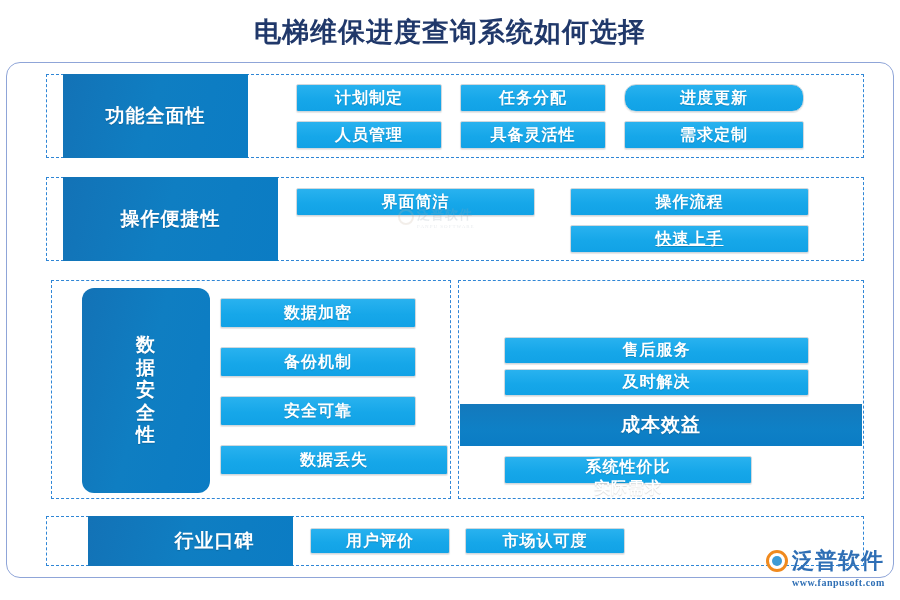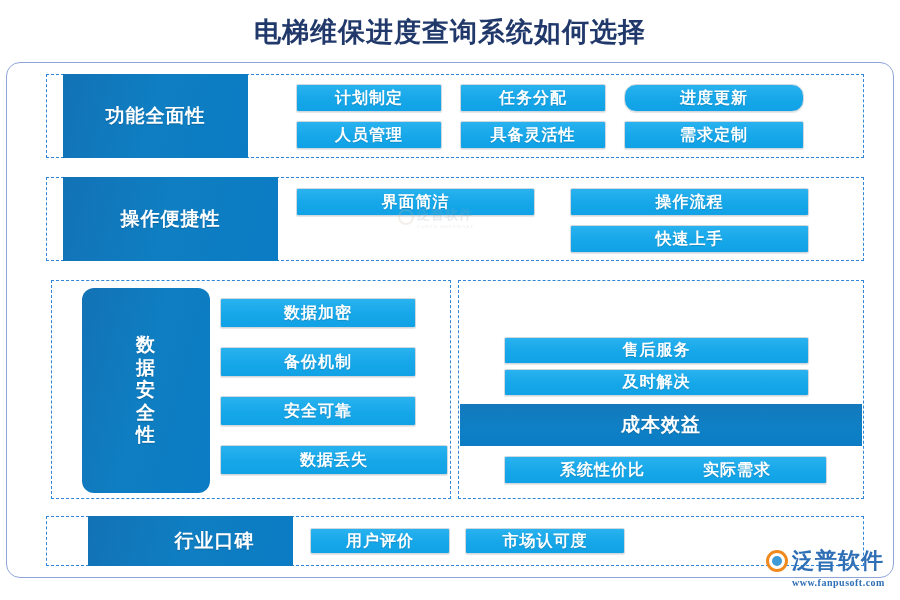--- a/index.html
+++ b/index.html
@@ -181,21 +181,21 @@
   <div class="pill" style="left:296px; top:121px; width:146px; height:28px;">人员管理</div>
   <div class="pill" style="left:460px; top:121px; width:146px; height:28px;">具备灵活性</div>
   <div class="pill" style="left:624px; top:121px; width:180px; height:28px;">需求定制</div>
 
   <div class="dash-box" style="left:46px; top:177px; width:818px; height:84px;">
   </div>
   <div class="cat-label" style="left:63px; top:177px; width:215px; height:84px;">操作便捷性</div>
 
   <div class="pill" style="left:296px; top:188px; width:239px; height:28px;">界面简洁</div>
   <div class="pill" style="left:570px; top:188px; width:239px; height:28px;">操作流程</div>
-  <div class="pill" style="left:570px; top:225px; width:239px; height:28px;">快速上手</div>
+  <div class="pill" style="left:570px; top:225px; width:239px; height:28px;text-decoration:underline;">快速上手</div>
 
   <div class="dash-box" style="left:51px; top:280px; width:400px; height:219px;">
   </div>
   <div class="cat-label vertical rounded" style="left:82px; top:288px; width:128px; height:205px;">
     <span>数</span>
     <span>据</span>
     <span>安</span>
     <span>全</span>
     <span>性</span>
   </div>
@@ -207,21 +207,21 @@
 
   <div class="dash-box" style="left:458px; top:280px; width:406px; height:219px;">
   </div>
 
 
   <div class="pill" style="left:504px; top:337px; width:305px; height:27px;">售后服务</div>
   <div class="pill" style="left:504px; top:369px; width:305px; height:27px;">及时解决</div>
 
   <div class="sub-header" style="left:460px; top:404px; width:402px; height:42px;">成本效益</div>
 
-  <div class="pill wide-two" style="left:504px; top:456px; width:323px; height:28px;">
+  <div class="pill wide-two" style="left:504px; top:456px; width:248px; height:28px;flex-direction:column;">
     <span>系统性价比</span>
     <span>实际需求</span>
   </div>
 
   <div class="dash-box" style="left:46px; top:516px; width:818px; height:50px;">
   </div>
   <div class="cat-label" style="left:88px; top:516px; width:205px; height:50px;padding-left:48px;">行业口碑</div>
 
   <div class="pill" style="left:310px; top:528px; width:140px; height:26px;">用户评价</div>
   <div class="pill" style="left:465px; top:528px; width:160px; height:26px;">市场认可度</div>

